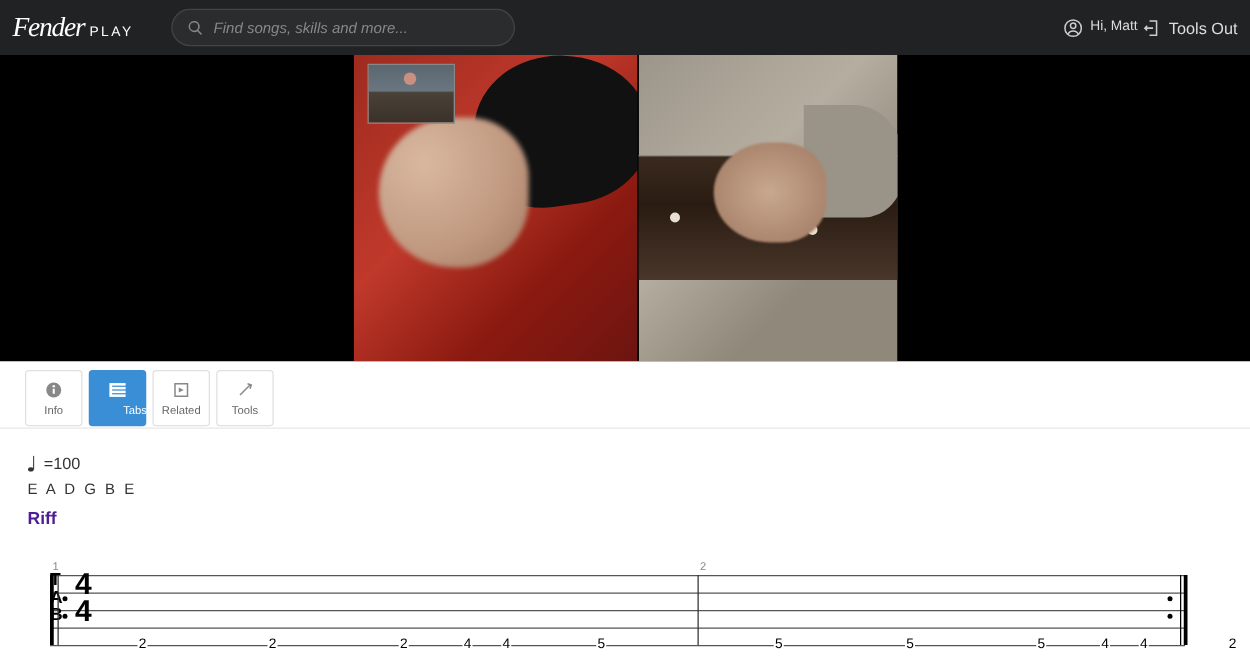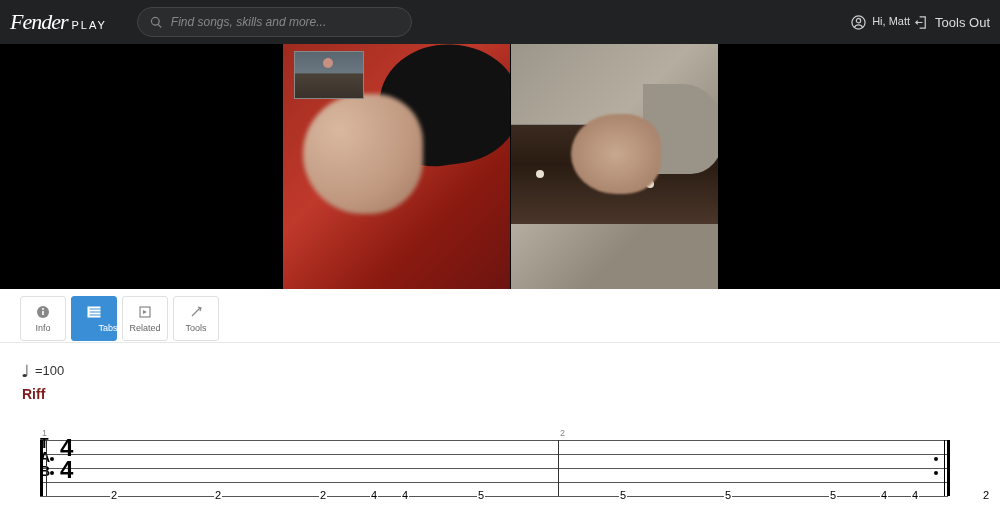--- a/index.html
+++ b/index.html
@@ -45,21 +45,21 @@
   .tbtn.active .lbl { color:#fff;margin-left:28px; }
   .tbtn.active svg * { stroke:#fff; fill:#fff; }
 
   .divider { height:1px; background:#e8e8e8; }
 
   
   .content { padding: 20px 22px; position:relative; }
   .tempo { font-size: 13px; color:#333; display:flex; align-items:center; }
   .tempo svg { width:9px; height:14px; margin-right:4px; }
   .tuning { font-size: 12px; color:#333; margin-top:6px; letter-spacing:2px; }
-  .song { font-size: 14px; font-weight:bold; color:#7f1d1d; margin-top:8px; }
+  .song { font-size: 14px; font-weight:bold; color:#4c1d95; margin-top:8px; }
   .fs { position:absolute; top:14px; right:18px; height:32px; padding:0 14px; border-radius:16px; border:1px solid #e0e0e0; display:flex; align-items:center; font-size:13px; color:#333; cursor:pointer; background:#fff; }
   .fs svg { width:12px; height:12px; margin-right:6px; stroke:#666; fill:none; }
 
   
   .tab { margin-top: 38px; position:relative; height: 75px; }
   .measure-no { position:absolute; top:-12px; font-size:9px; color:#888; }
   .tablines { position:absolute; left:18px; right:30px; top:0; }
   .tline { height:1px; background:#555; margin-bottom:13px; }
   .tletters { position:absolute; left:18px; top:-4px; font-size:14px; font-weight:bold; line-height:14px; }
   .timesig { position:absolute; left:38px; top:-3px; font-size:24px; font-weight:bold; line-height:22px; letter-spacing:-2px; }
@@ -158,20 +158,21 @@
 
 <div class="content">
   <div class="tempo">
     <svg viewBox="0 0 10 14">
         <ellipse cx="3" cy="12" rx="2.5" ry="1.8" fill="#333"></ellipse>
         <rect x="5" y="0" width="0.9" height="12" fill="#333"></rect>
       </svg>
     <span>= </span>
     <span>100</span>
   </div>
+  <div class="tuning">E A D G B E</div>
   <div class="song">Riff</div>
 
   <div class="tab">
     <div class="tablines" id="tlines">
       <div class="tline"></div>
         <div class="tline"></div>
         <div class="tline"></div>
       <div class="tline"></div>
         <div class="tline"></div>
     </div>

